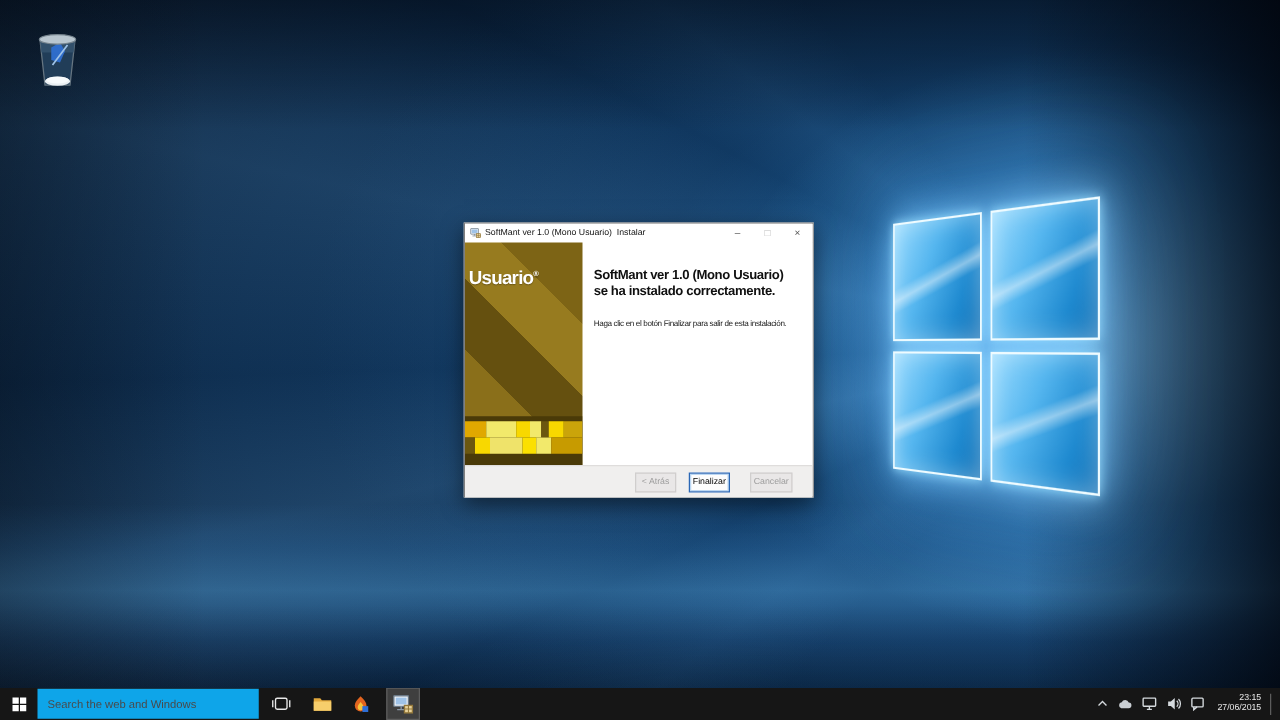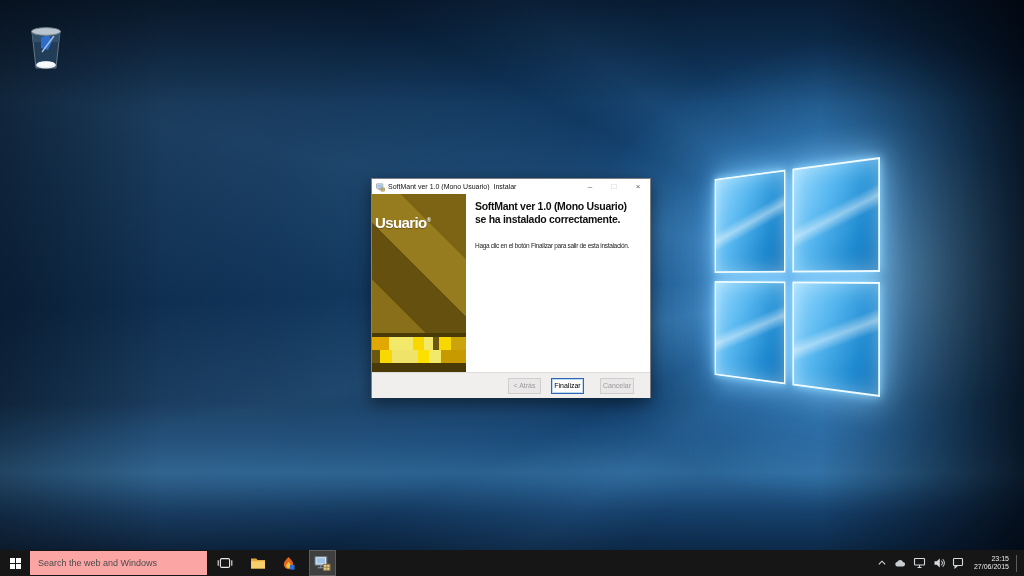--- a/index.html
+++ b/index.html
@@ -49,39 +49,39 @@
   .content{height:178px;display:flex;background:#fff;}
   .brand{position:relative;width:94px;overflow:hidden;
     background:linear-gradient(45deg,#57450c 0%,#57450c 14%,#8a6f1a 14%,#8a6f1a 34%,
       #65500f 34%,#65500f 55%,#977b1f 55%,#977b1f 76%,#7d6415 76%,#7d6415 100%);}
   .brand-name{position:absolute;top:20px;left:3px;color:#fff;font-weight:bold;
     font-size:15px;letter-spacing:-.6px;text-shadow:0 1px 1px rgba(0,0,0,.3);white-space:nowrap;}
   .brand-name sup{font-size:6px;}
   .mosaic{position:absolute;left:0;right:0;bottom:0;background:#4a3a08;padding:4px 0 9px 0;}
   .mosaic-row{display:flex;height:13px;}
   .mosaic-row span{flex-basis:0;}
-  .message{flex:1;padding:6px 6px 10px 9px;}
+  .message{flex:1;padding:6px 6px 10px 9px;margin-top:14px;}
   .heading{font-size:10.5px;font-weight:bold;line-height:12.5px;color:#101010;
     letter-spacing:-.3px;white-space:nowrap;}
   .instruction{margin-top:17px;font-size:6.5px;letter-spacing:-.3px;color:#222;white-space:nowrap;}
   .buttonbar{height:26px;background:#f0efee;border-top:1px solid #dfdddc;
     display:flex;align-items:center;justify-content:flex-end;padding-right:16px;}
   .btn{height:16px;min-width:33px;font-size:7px;padding:0 2px;border-radius:0;}
   .btn.disabled{background:#e9e7e7;border:1px solid #d0cecd;color:#9c9c9c;}
   .btn.default{background:#fdfdfd;border:1px solid #2b67b5;
     box-shadow:inset 0 0 0 1px #bcd7f2;color:#000;}
   .btn.back{margin-right:10px;}
   .btn.finish{margin-right:16px;}
   
   .taskbar{position:absolute;left:0;bottom:0;width:1024px;height:26px;background:#161616;
     display:flex;align-items:center;z-index:10;}
   .start{width:30px;height:26px;display:flex;align-items:center;justify-content:center;}
   .win-grid{display:grid;grid-template-columns:5px 5px;grid-template-rows:5px 5px;gap:1px;}
   .win-grid span{background:#fff;}
-  .searchbox{width:177px;height:24px;background:#fca5a5;display:flex;align-items:center;}
+  .searchbox{width:177px;height:24px;background:#0ea5e9;display:flex;align-items:center;}
   .searchbox input{width:100%;border:none;outline:none;background:transparent;
     font-size:9px;color:#333;padding-left:8px;}
   .searchbox input::placeholder{color:#4a4a4a;opacity:1;}
   .tb-app{width:25px;height:26px;display:flex;align-items:center;justify-content:center;}
   .tb-app.tv{margin-left:5px;}
   .tb-app.fe{margin-left:8px;}
   .tb-app.ap{margin-left:6px;}
   .tb-app.active{margin-left:8px;width:27px;background:#3f3f3f;
     box-shadow:inset 0 0 0 1px #5d5d5d;}
   .tray{margin-left:auto;display:flex;align-items:center;gap:7px;padding-right:3px;}

